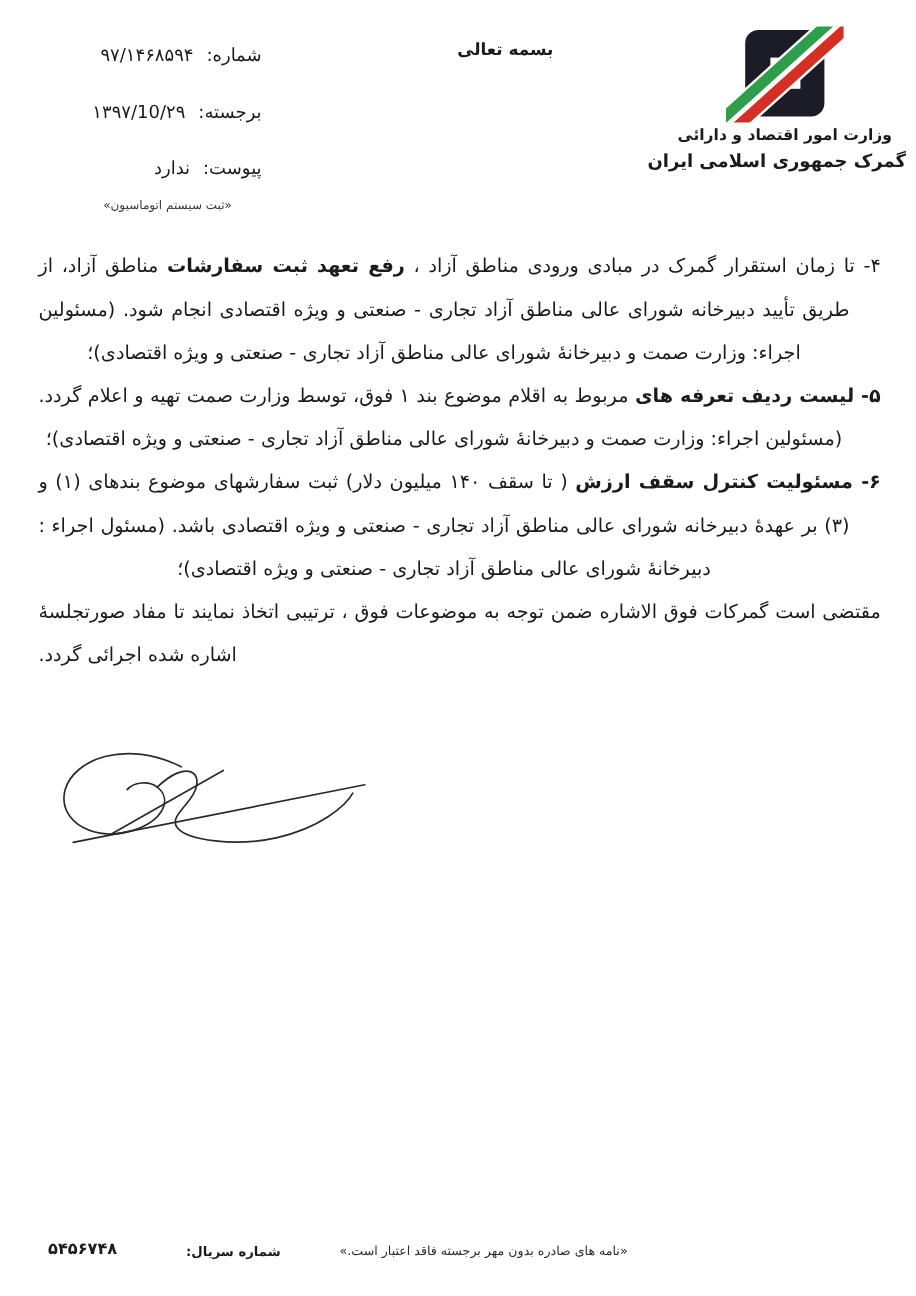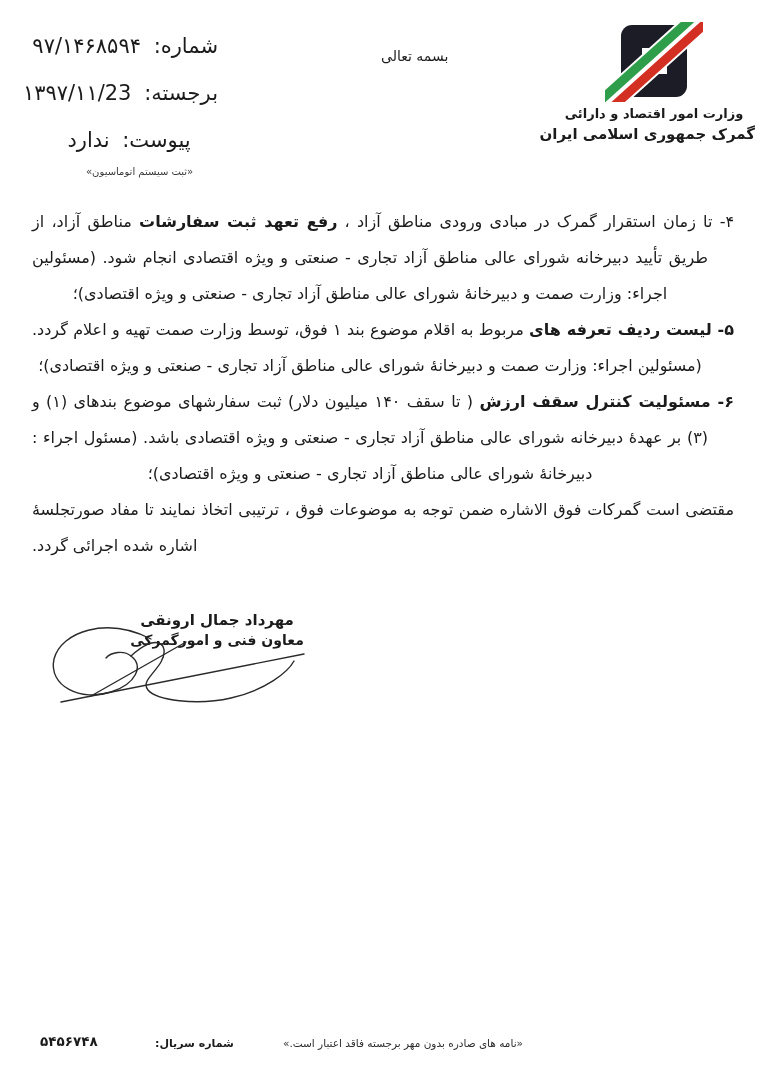--- a/index.html
+++ b/index.html
@@ -8,32 +8,32 @@
     width:763px;height:1080px;
     background:#ffffff;
     font-family:"DejaVu Sans",sans-serif;
     color:#1b1b1b;
     direction:rtl;
     overflow:hidden;
   }
   
   .meta{
     position:absolute;left:40px;top:36px;width:178px;
-    font-size:21px;line-height:21px;text-align:center;
+    font-size:15px;line-height:21px;text-align:right;
   }
   .meta-row{margin-bottom:26px;white-space:nowrap;}
   .meta-label{margin-left:6px;}
   .automation-note{
     position:absolute;left:86px;top:166px;
     font-size:10px;color:#3a3a3a;white-space:nowrap;
   }
   
   .besmele{
-    position:absolute;left:381px;top:48px;
-    font-size:14px;font-weight:normal;white-space:nowrap;
+    position:absolute;left:381px;top:34px;
+    font-size:14px;font-weight:bold;white-space:nowrap;
   }
   
   .org{
     position:absolute;left:553px;top:22px;width:202px;
     text-align:center;
   }
   .org-logo{display:block;margin:0 auto;}
   .org-line1{font-size:13px;font-weight:bold;margin-top:4px;white-space:nowrap;}
   .org-line2{font-size:15px;font-weight:bold;margin-top:4px;white-space:nowrap;}
   
@@ -77,21 +77,21 @@
 
 <div class="page">
 
   <div class="meta">
     <div class="meta-row">
       <span class="meta-label">شماره:</span>
       <span class="meta-value">۹۷/۱۴۶۸۵۹۴</span>
     </div>
     <div class="meta-row">
       <span class="meta-label">برجسته:</span>
-      <span class="meta-value">۱۳۹۷/۱۱/23</span>
+      <span class="meta-value">۱۳۹۷/10/۲۹</span>
     </div>
     <div class="meta-row">
       <span class="meta-label">پیوست:</span>
       <span class="meta-value">ندارد</span>
     </div>
   </div>
 
   <div class="automation-note">«ثبت سیستم اتوماسیون»</div>
 
   <div class="besmele">بسمه تعالی</div>
@@ -110,24 +110,20 @@
     <div class="org-line2">گمرک جمهوری اسلامی ایران</div>
   </div>
 
   <div class="body-text">
     <p class="item"><span>۴- تا زمان استقرار گمرک در مبادی ورودی مناطق آزاد ، </span><b>رفع تعهد ثبت سفارشات</b><span> مناطق آزاد، از طریق تأیید دبیرخانه شورای عالی مناطق آزاد تجاری - صنعتی و ویژه اقتصادی انجام شود. (مسئولین اجراء: وزارت صمت و دبیرخانهٔ شورای عالی مناطق آزاد تجاری - صنعتی و ویژه اقتصادی)؛</span></p>
     <p class="item"><span></span><b>۵- لیست ردیف تعرفه های</b><span> مربوط به اقلام موضوع بند ۱ فوق، توسط وزارت صمت تهیه و اعلام گردد. (مسئولین اجراء: وزارت صمت و دبیرخانهٔ شورای عالی مناطق آزاد تجاری - صنعتی و ویژه اقتصادی)؛</span></p>
     <p class="item"><span></span><b>۶- مسئولیت کنترل سقف ارزش</b><span> ( تا سقف ۱۴۰ میلیون دلار) ثبت سفارشهای موضوع بندهای (۱) و (۳) بر عهدهٔ دبیرخانه شورای عالی مناطق آزاد تجاری - صنعتی و ویژه اقتصادی باشد. (مسئول اجراء : دبیرخانهٔ شورای عالی مناطق آزاد تجاری - صنعتی و ویژه اقتصادی)؛</span></p>
     <p class="closing">مقتضی است گمرکات فوق الاشاره ضمن توجه به موضوعات فوق ، ترتیبی اتخاذ نمایند تا مفاد صورتجلسهٔ اشاره شده اجرائی گردد.</p>
   </div>
 
-  <div class="sig-block">
-    <div class="sig-name">مهرداد جمال ارونقی</div>
-    <div class="sig-title">معاون فنی و امورگمرکی</div>
-  </div>
   <svg class="sig-scribble" width="290" height="105" viewBox="0 0 290 105" aria-hidden="true">
     <g fill="none" stroke="#2a2a2a" stroke-width="1.4" stroke-linecap="round">
       <path d="M 115 25 C 70 2, 25 18, 18 45 C 12 72, 45 88, 75 78 C 100 70, 108 52, 95 42 C 88 36, 75 38, 70 44"></path>
       <path d="M 25 88 L 268 40"></path>
       <path d="M 95 42 C 120 18, 135 30, 125 48 C 118 60, 105 68, 112 76 C 120 86, 160 92, 195 84 C 230 76, 252 58, 258 47"></path>
       <path d="M 55 82 L 150 28"></path>
     </g>
   </svg>
 
   <span class="footer-note">«نامه های صادره بدون مهر برجسته فاقد اعتبار است.»</span>

